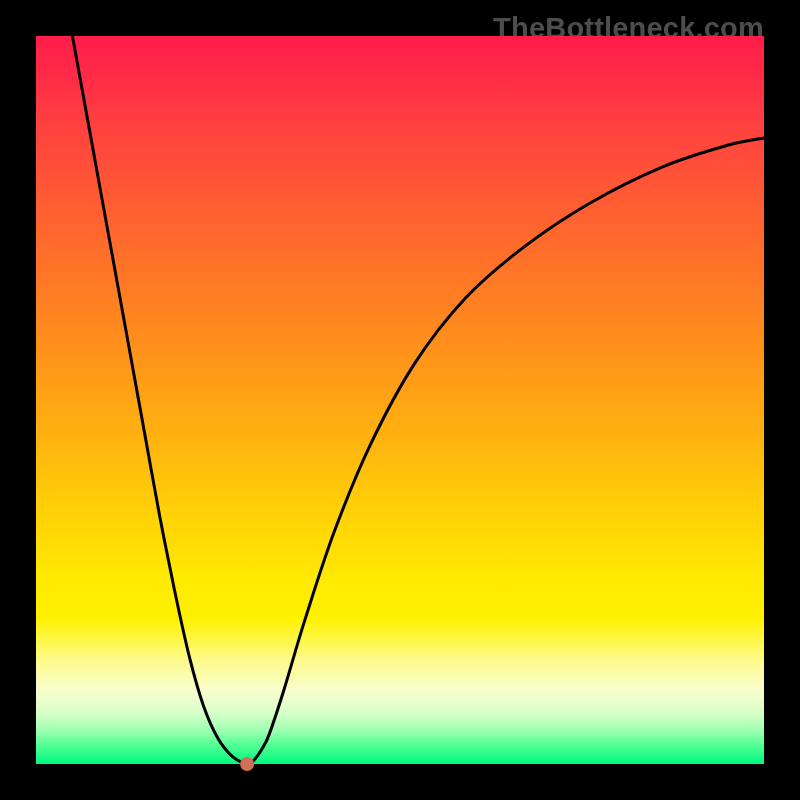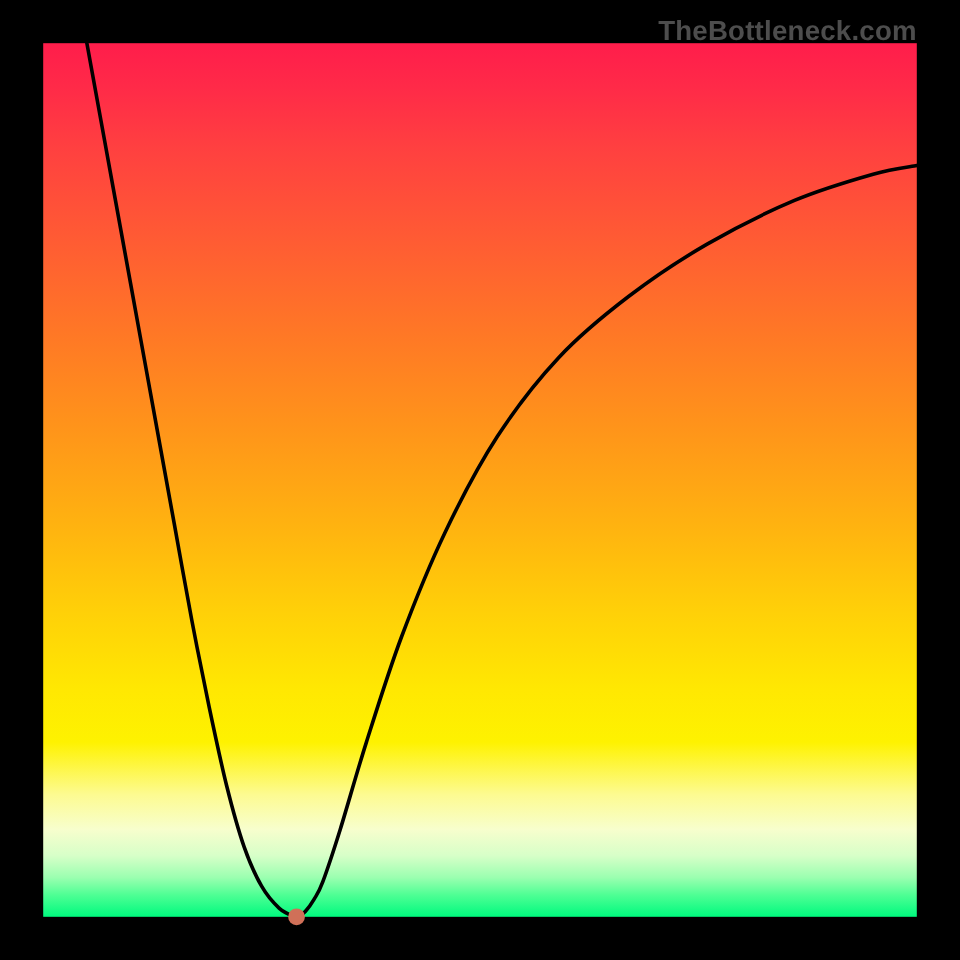--- a/index.html
+++ b/index.html
@@ -33,21 +33,21 @@
       #9bffb0 95.5%,
       #4eff94 97.5%,
       #00f97e 100%
     );
   }
   .watermark {
     position: absolute;
     top: 12px;
     right: 36px;
     font-family: Arial, Helvetica, sans-serif;
-    font-size: 23px;
+    font-size: 29px;
     font-weight: bold;
     color: #4d4d4d;
     letter-spacing: 0.2px;
   }
   svg.curve {
     position: absolute;
     left: 0;
     top: 0;
     width: 728px;
     height: 728px;

